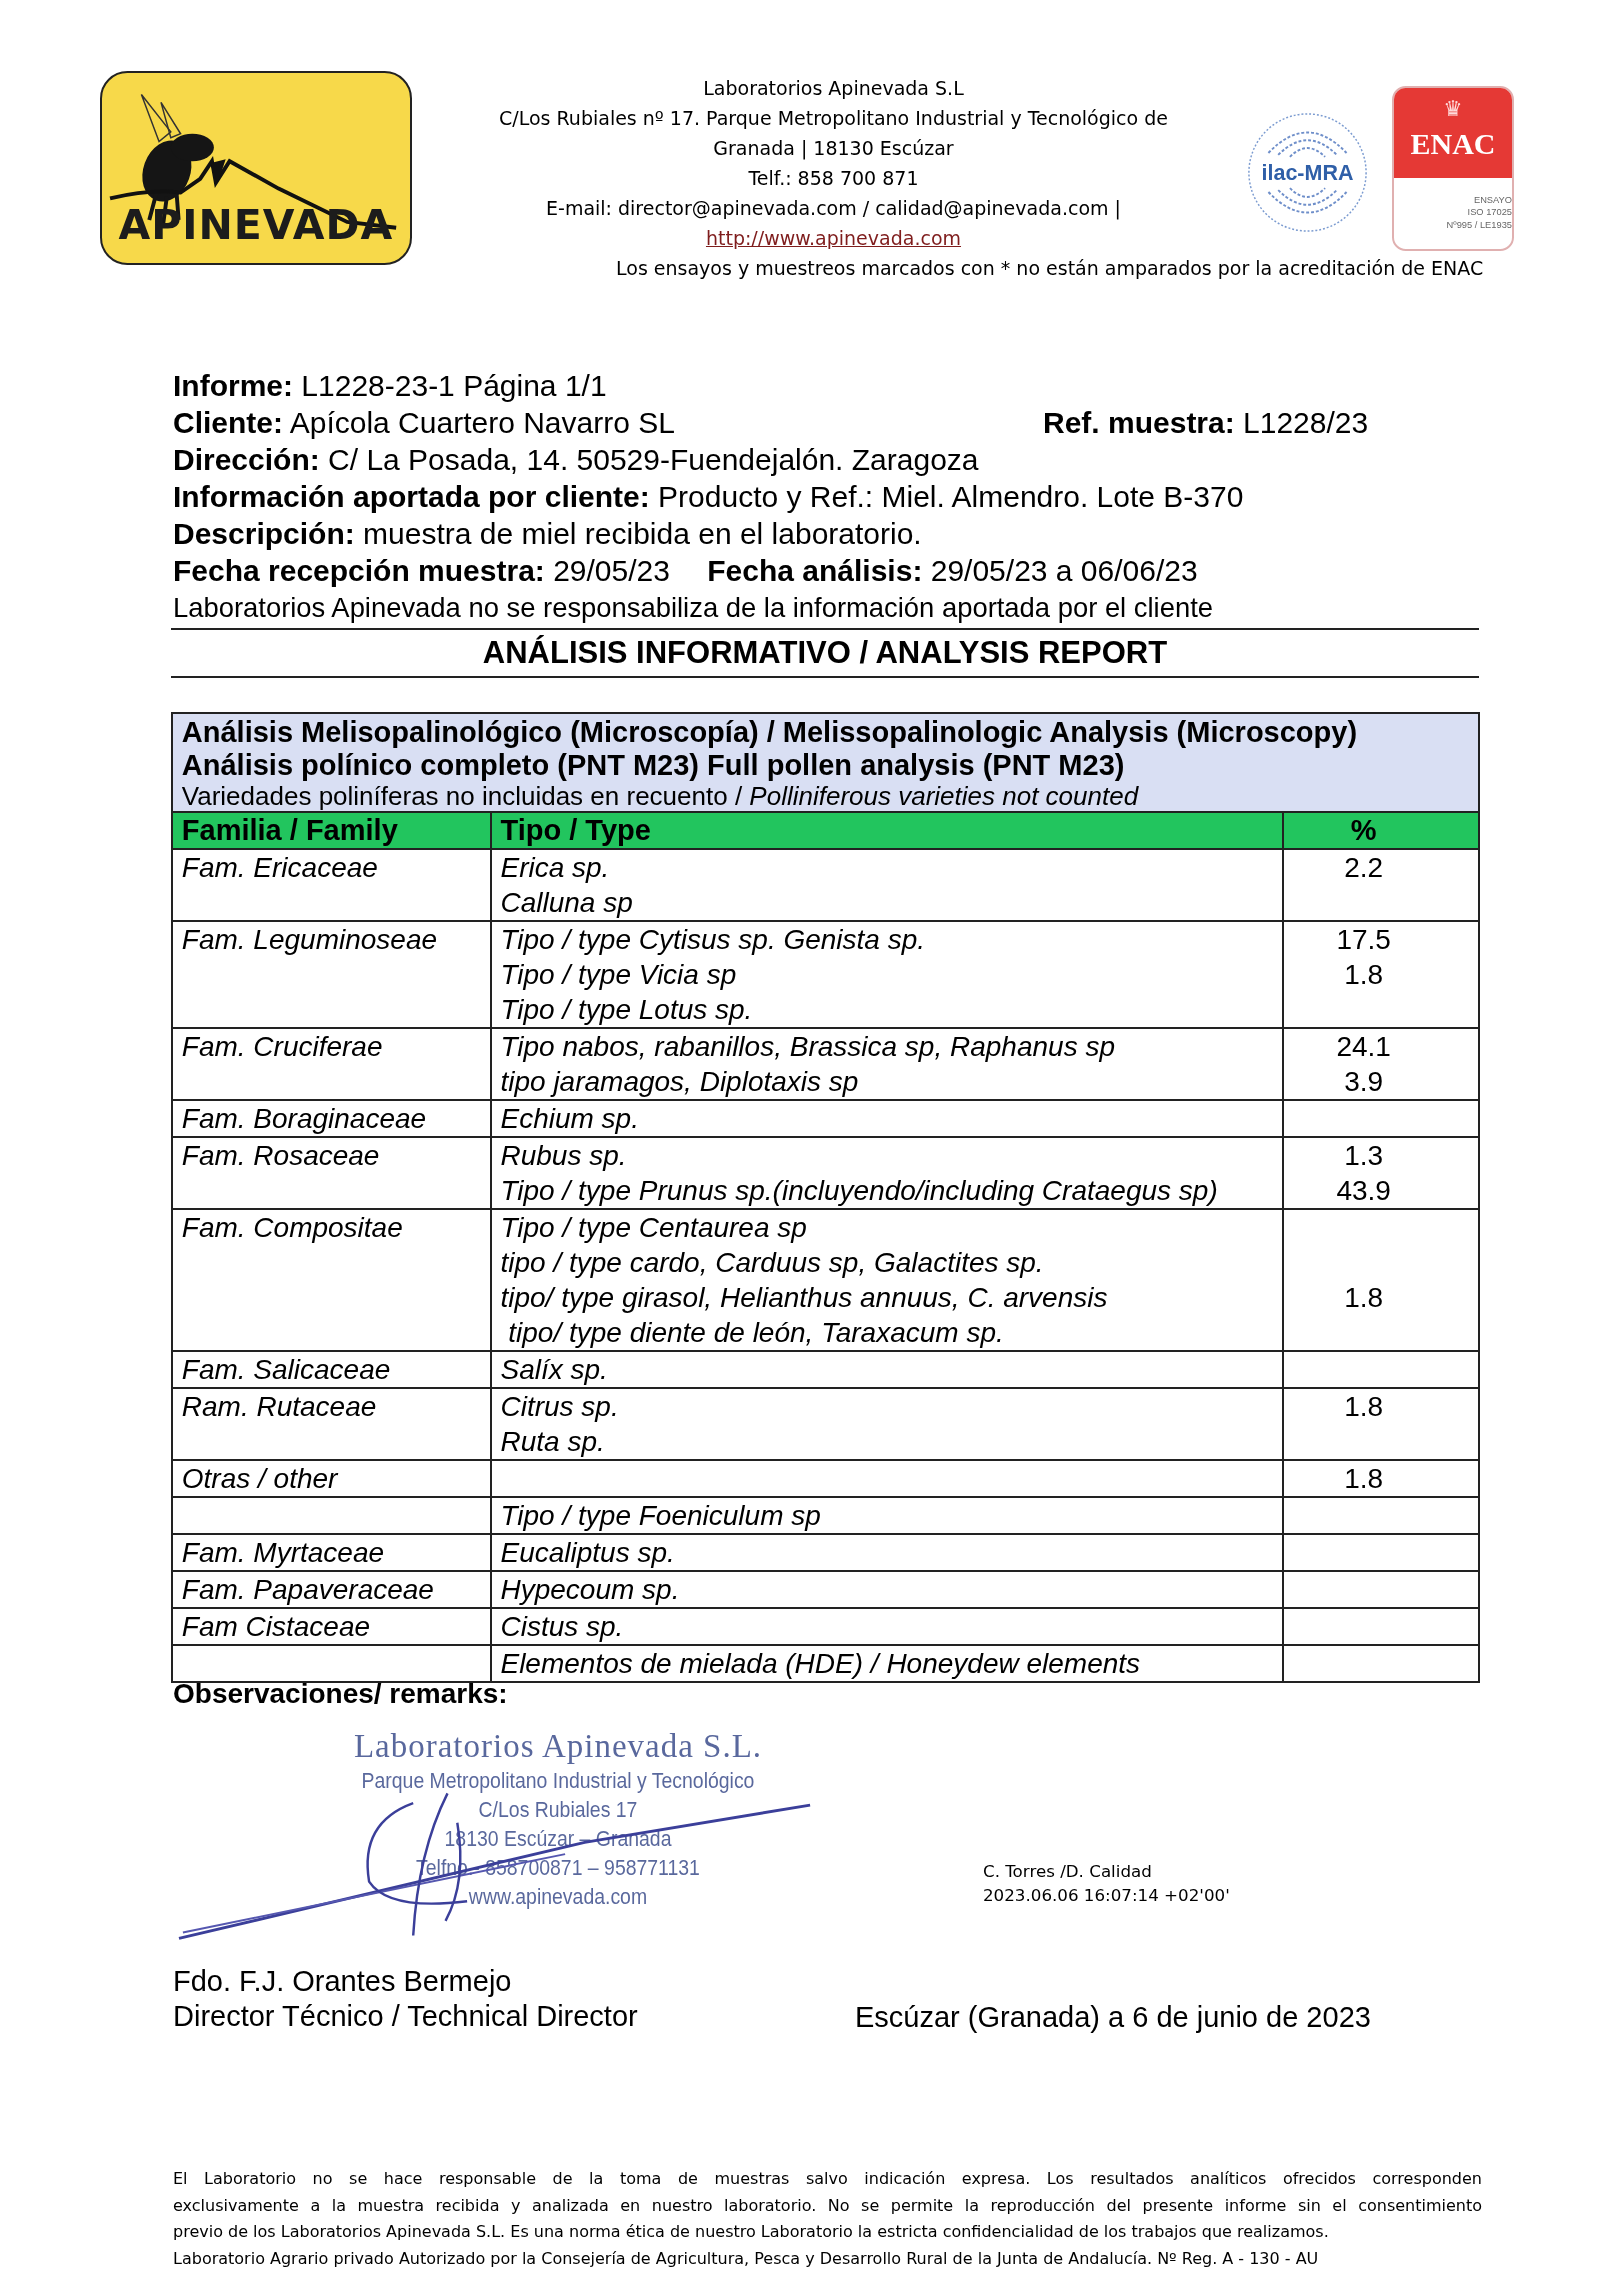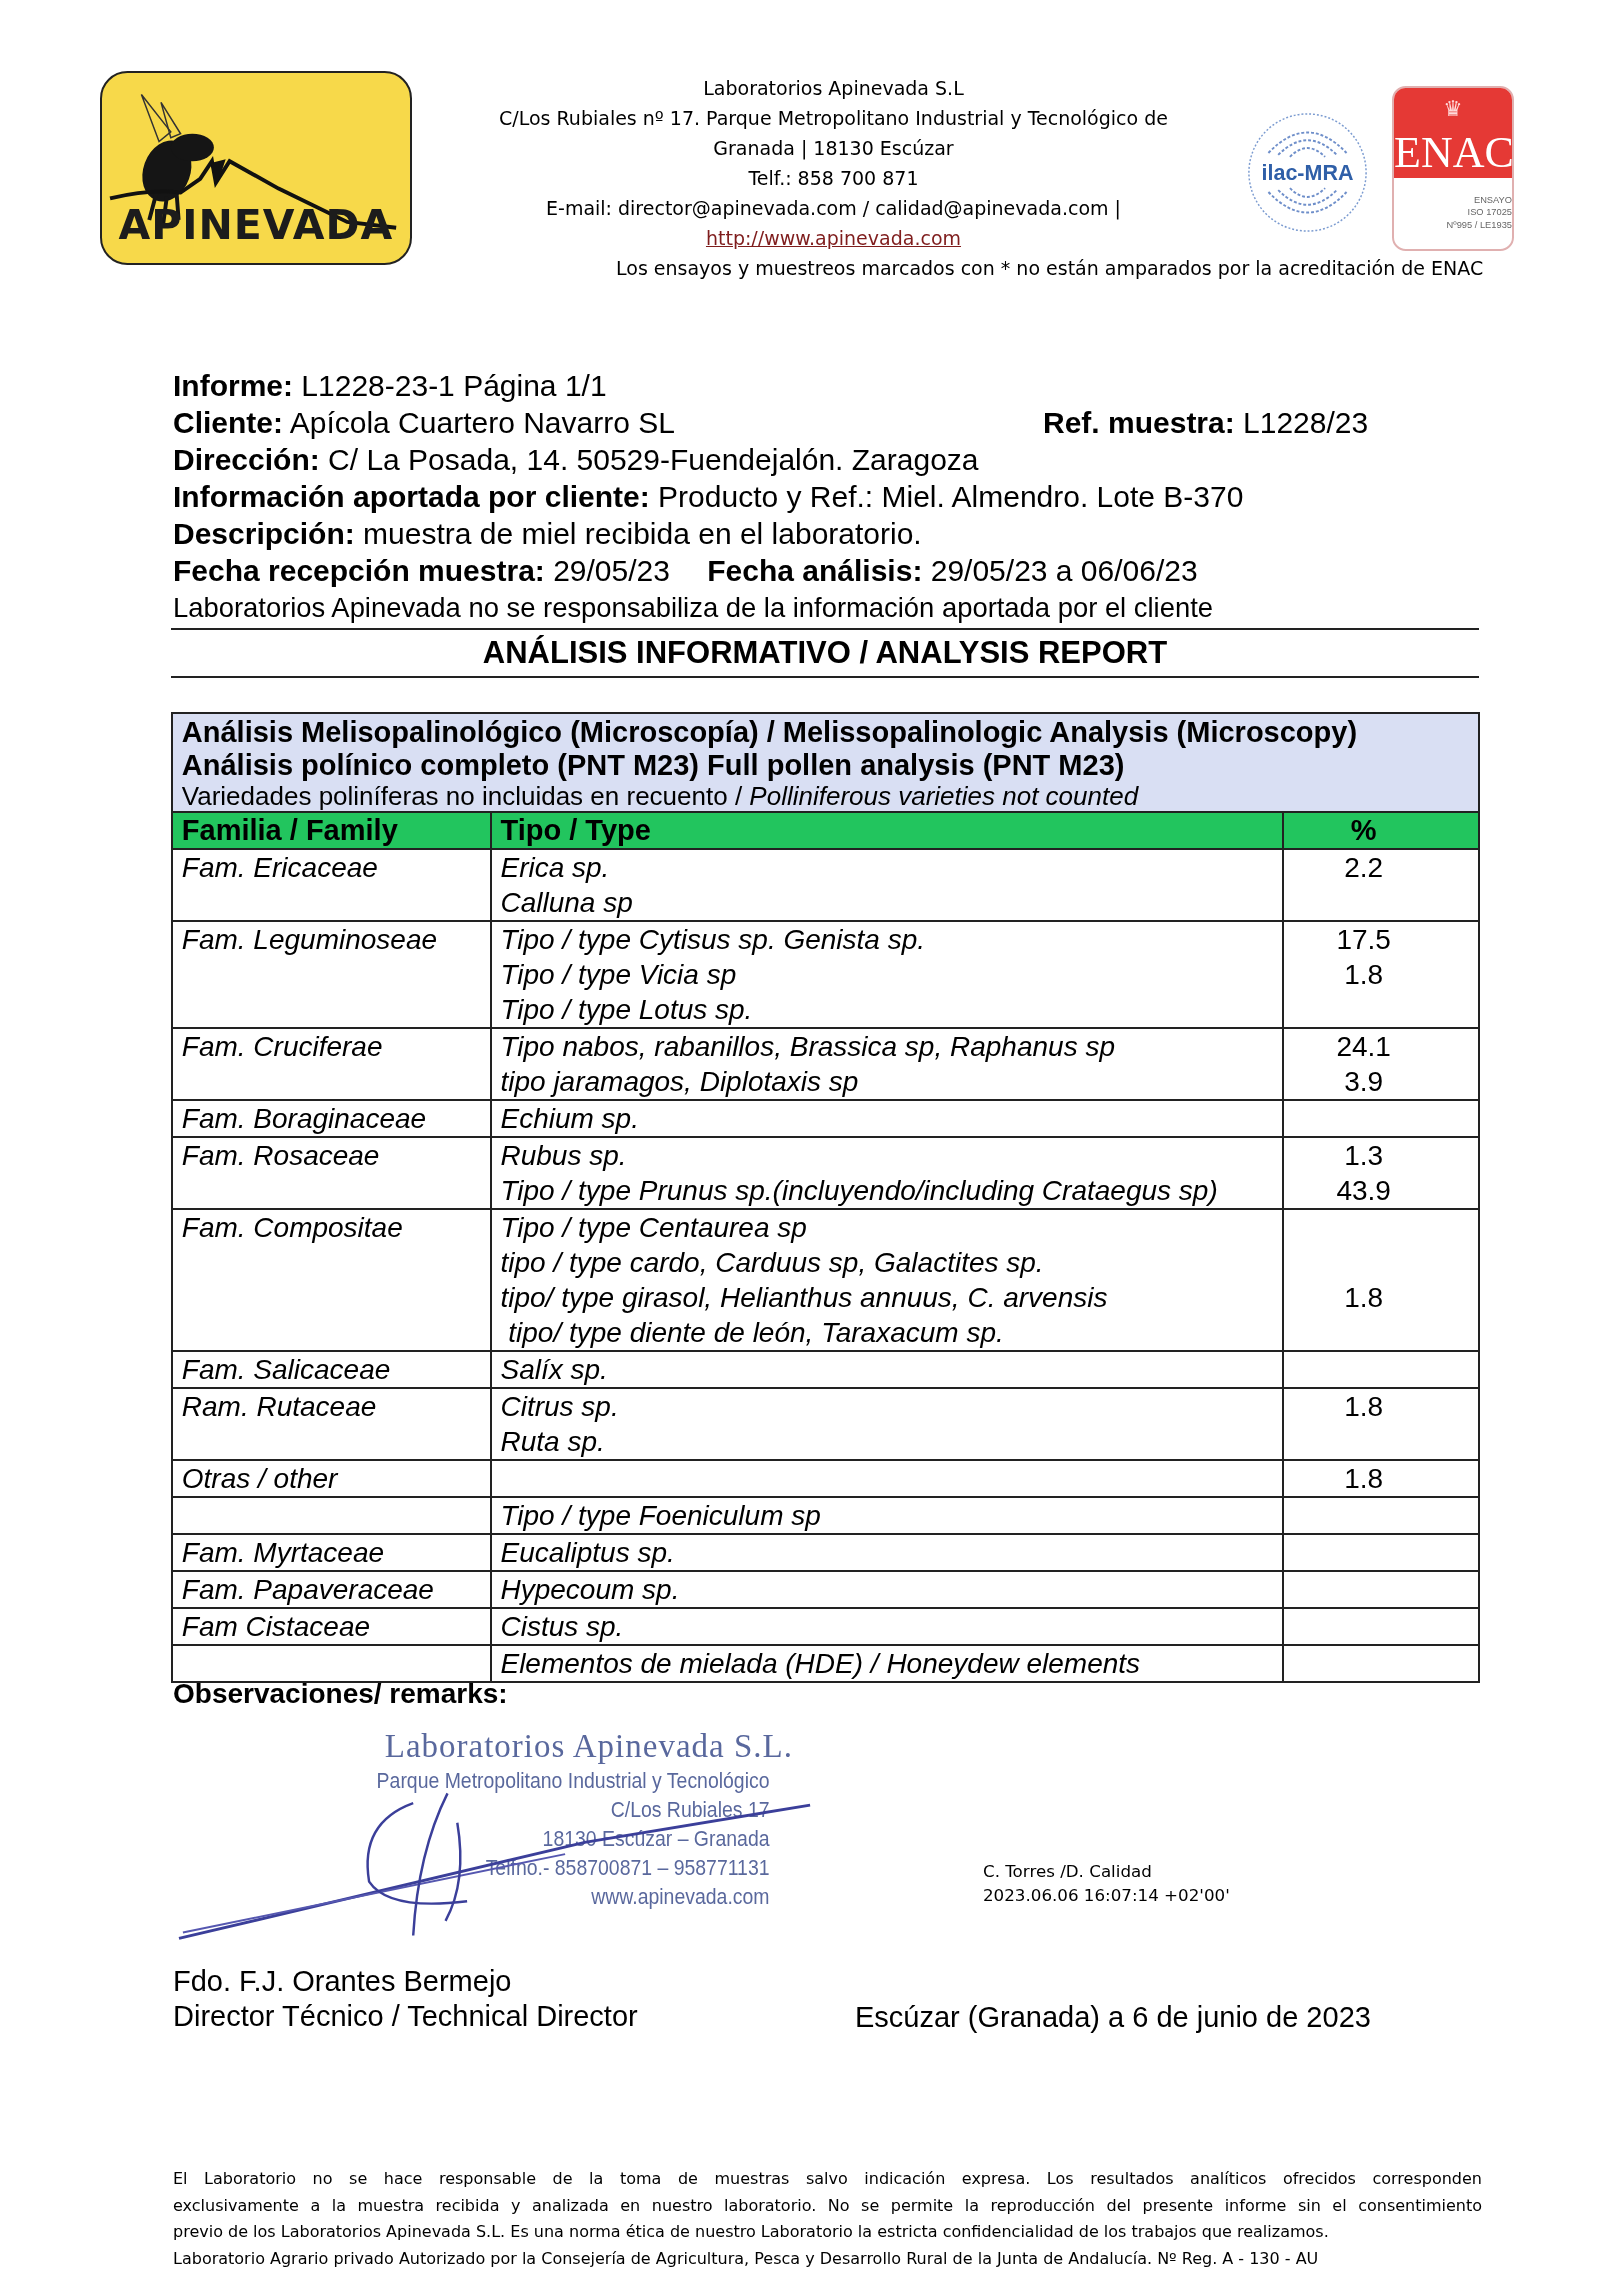--- a/index.html
+++ b/index.html
@@ -12,21 +12,21 @@
     .logo-text { position:absolute; left: 0; right: 0; bottom: 13.7px; text-align: center; font-family: "DejaVu Sans", sans-serif; font-weight: bold; font-size: 41px; color: #1c1c1c; letter-spacing: 1px; }
 
     .lab-header { left: 461px; top: 73px; width: 745px; text-align: center; font-family: "DejaVu Sans", sans-serif; font-size: 19px; line-height: 30px; }
     .lab-header .line { display:block; white-space: nowrap; }
     .lab-header a { color: #7f1d1d; text-decoration: underline; }
     .disclaimer-enac { left: 616px; top: 257px; font-family: "DejaVu Sans", sans-serif; font-size: 19px; white-space: nowrap; }
 
     .ilac { left: 1245px; top: 110px; width: 125px; height: 125px; }
     .enac { left: 1392px; top: 86px; width: 122px; height: 165px; border-radius: 13.7px; border: 2px solid #e0b0b0; overflow: hidden; box-sizing: border-box; background: #fff; }
     .enac-top { height: 90px; background: #e53935; position: relative; }
-    .enac-top .word { position: absolute; left: 0; right: 0; top: 39px; text-align: center; color: #fff; font-family: "Liberation Serif", serif; font-size: 44px; }
+    .enac-top .word { position: absolute; left: 0; right: 0; top: 39px; text-align: center; color: #fff; font-family: "Liberation Serif", serif; font-size: 30px; font-weight: bold; }
     .enac-top .crown { position: absolute; left: 0; right: 0; top: 7.8px; text-align: center; color: #ffdcdc; font-size: 21.6px; }
     .enac-bottom { text-align: right; font-size: 9.3px; color: #666; padding-top: 15.7px; line-height: 12.7px; font-family: "Liberation Sans", sans-serif; }
 
     
     .info { left: 173px; top: 367px; width: 1313px; font-size: 30px; line-height: 37px; }
     .info .row { display: block; white-space: nowrap; position: relative; }
     .info b { font-weight: bold; }
     .info .ref { position: absolute; left: 870px; top: 0; }
     .info .fa { display: inline-block; margin-left: 29px; }
     .info .small { font-size: 27.4px; }
@@ -44,21 +44,21 @@
     .tbl .data td { font-style: italic; line-height: 35px; }
     .tbl .pct { text-align: center; font-style: normal !important; padding-left: 0; padding-right: 35px; }
     .tbl .pct span, .tbl .type span { display: block; height: 35px; }
     .col1 { width: 316px; }
     .col2 { width: 786px; }
     .col3 { width: 194px; }
 
     .obs { left: 173px; top: 1678px; font-weight: bold; font-size: 28px; }
 
     
-    .stamp { left: 323px; top: 1727px; width: 470px; text-align: right; color: #3d4e8c; opacity: 0.85; }
+    .stamp { left: 323px; top: 1727px; width: 470px; text-align: center; color: #3d4e8c; opacity: 0.85; }
     .stamp .s1 { font-family: "Liberation Serif", serif; font-size: 33px; line-height: 39px; letter-spacing: 1px; }
     .stamp .s2 { font-size: 21.6px; line-height: 29px; transform: scaleX(0.9); }
     .sig { left: 173px; top: 1764px; width: 647px; height: 196px; }
 
     .digital { left: 983px; top: 1860px; font-family: "DejaVu Sans", sans-serif; font-size: 16.7px; line-height: 23.5px; }
 
     .fdo { left: 173px; top: 1964px; font-size: 29px; line-height: 35px; }
     .place { left: 855px; top: 2000px; font-size: 29px; line-height: 35px; }
 
     .footer { left: 173px; top: 2166px; width: 1309px; font-family: "DejaVu Sans", sans-serif; font-size: 16px; line-height: 26.5px; text-align: justify; }

